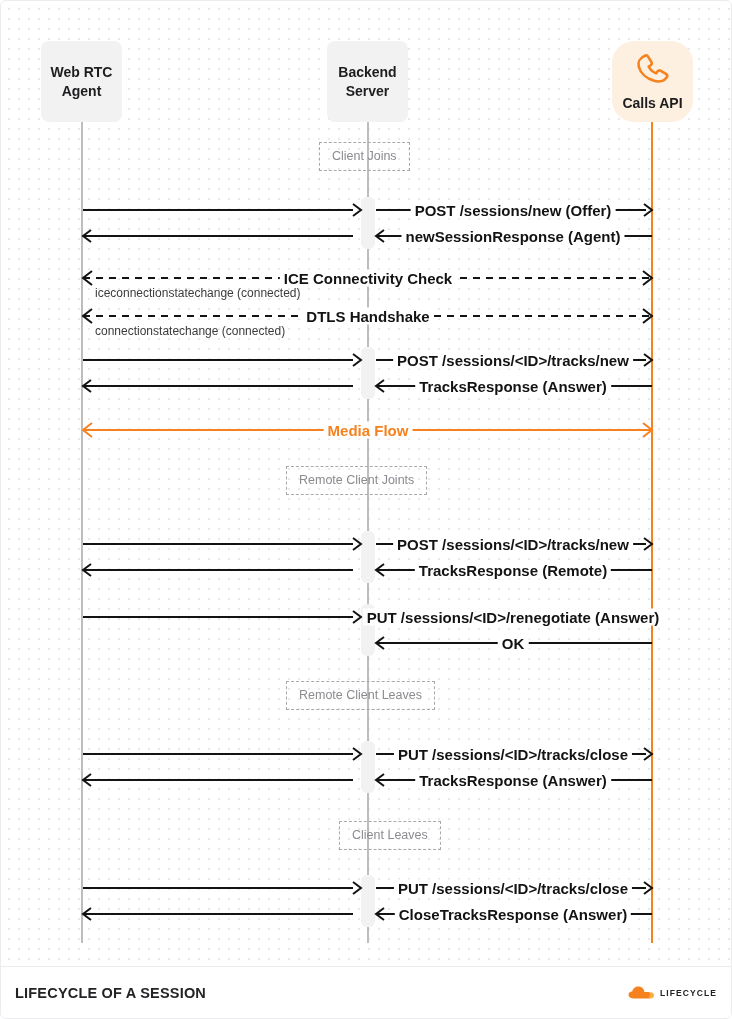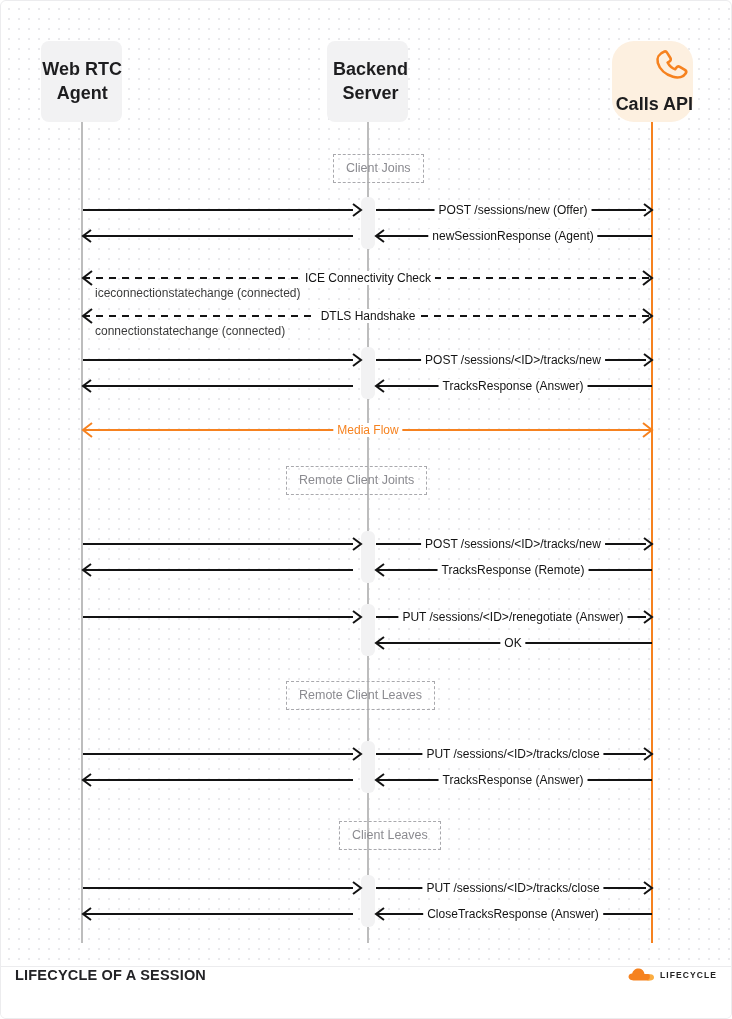--- a/index.html
+++ b/index.html
@@ -20,22 +20,22 @@
     border:1px solid #ececee;
     border-radius:6px;
     overflow:hidden;
   }
   
   .participant{
     position:absolute;
     width:81px;height:81px;
     border-radius:8px;
     display:flex;flex-direction:column;
-    align-items:flex-end;justify-content:center;
-    font-size:18px;font-weight:bold;color:#1d1d1f;
+    align-items:center;justify-content:center;
+    font-size:14px;font-weight:bold;color:#1d1d1f;
     line-height:1.32;text-align:center;
     z-index:6;
   }
   .participant.plain{background:#f2f2f3;}
   .participant.accent{background:#fdf0e0;width:81px;}
   .p-label{white-space:pre-line;}
   .phone-ico{display:block;margin-bottom:5px;}
   
   .lifeline{position:absolute;width:2px;z-index:1;}
   .lifeline.gray{background:#bdbdbd;}
@@ -55,40 +55,40 @@
     background:transparent;
     white-space:nowrap;
     z-index:5;
     line-height:1.2;
   }
   
   .msg{position:absolute;height:22px;z-index:4;}
   .msg svg{display:block;overflow:visible;}
   .msg-label{
     position:absolute;
-    font-size:12px;font-weight:normal;color:#131313;
+    font-size:15px;font-weight:bold;color:#131313;
     background:#ffffff;
     padding:0 4px;
     white-space:nowrap;
     top:50%;transform:translate(-50%,-50%);
     z-index:5;
   }
   .msg-label.orange{color:#f6821f;}
   .sublabel{
     position:absolute;
     font-size:12px;color:#3b3b3b;
     white-space:nowrap;
     z-index:5;
   }
   
   .footer{
     position:absolute;left:0;right:0;bottom:0;height:52px;
     background:#ffffff;
     border-top:1px solid #ececee;
-    display:flex;align-items:flex-start;justify-content:space-between;
+    display:flex;align-items:center;justify-content:space-between;
     padding:0 14px;box-sizing:border-box;z-index:8;
   }
   .footer-title{
     font-size:14.5px;font-weight:bold;color:#232326;letter-spacing:.2px;
   }
   .brand{display:flex;align-items:center;gap:5px;}
   .brand-name{font-size:8.5px;font-weight:bold;letter-spacing:1.1px;color:#222;}
 </style>
 </head>
 <body>
@@ -118,21 +118,21 @@
 
   <div class="participant accent" style="left:611px;top:40px;border-radius:22px;">
     <span class="phone-ico">
       <svg width="42" height="34" viewBox="0 0 42 34">
         <path d="M13.5 4.5 C8 6.5 5.5 11 6.8 15.8 C8.5 22 14.5 27.5 22 29.8 C27.5 31.4 32.6 29.9 34.8 26.3 C35.6 25 35.2 23.7 33.9 22.9 L28.8 19.8 C27.6 19.1 26.3 19.4 25.5 20.5 L24.2 22.3 C21 21.2 18.2 18.6 16.6 15.5 L18.6 14.3 C19.8 13.6 20.1 12.2 19.4 11 L16.2 5.9 C15.5 4.7 14.7 4.1 13.5 4.5 Z" fill="none" stroke="#f6821f" stroke-width="2.6" stroke-linejoin="round" stroke-linecap="round"></path>
       </svg>
     </span>
     <span class="p-label">Calls API</span>
   </div>
 
-  <div class="note" style="left:332px;top:141px;margin-top:12px;">
+  <div class="note" style="left:318px;top:141px;">
     <span>Client Joins</span>
   </div>
   <div class="note" style="left:285px;top:465px;">
     <span>Remote Client Joints</span>
   </div>
   <div class="note" style="left:285px;top:680px;">
     <span>Remote Client Leaves</span>
   </div>
   <div class="note" style="left:326px;top:820px;margin-left:12px;">
     <span>Client Leaves</span>

